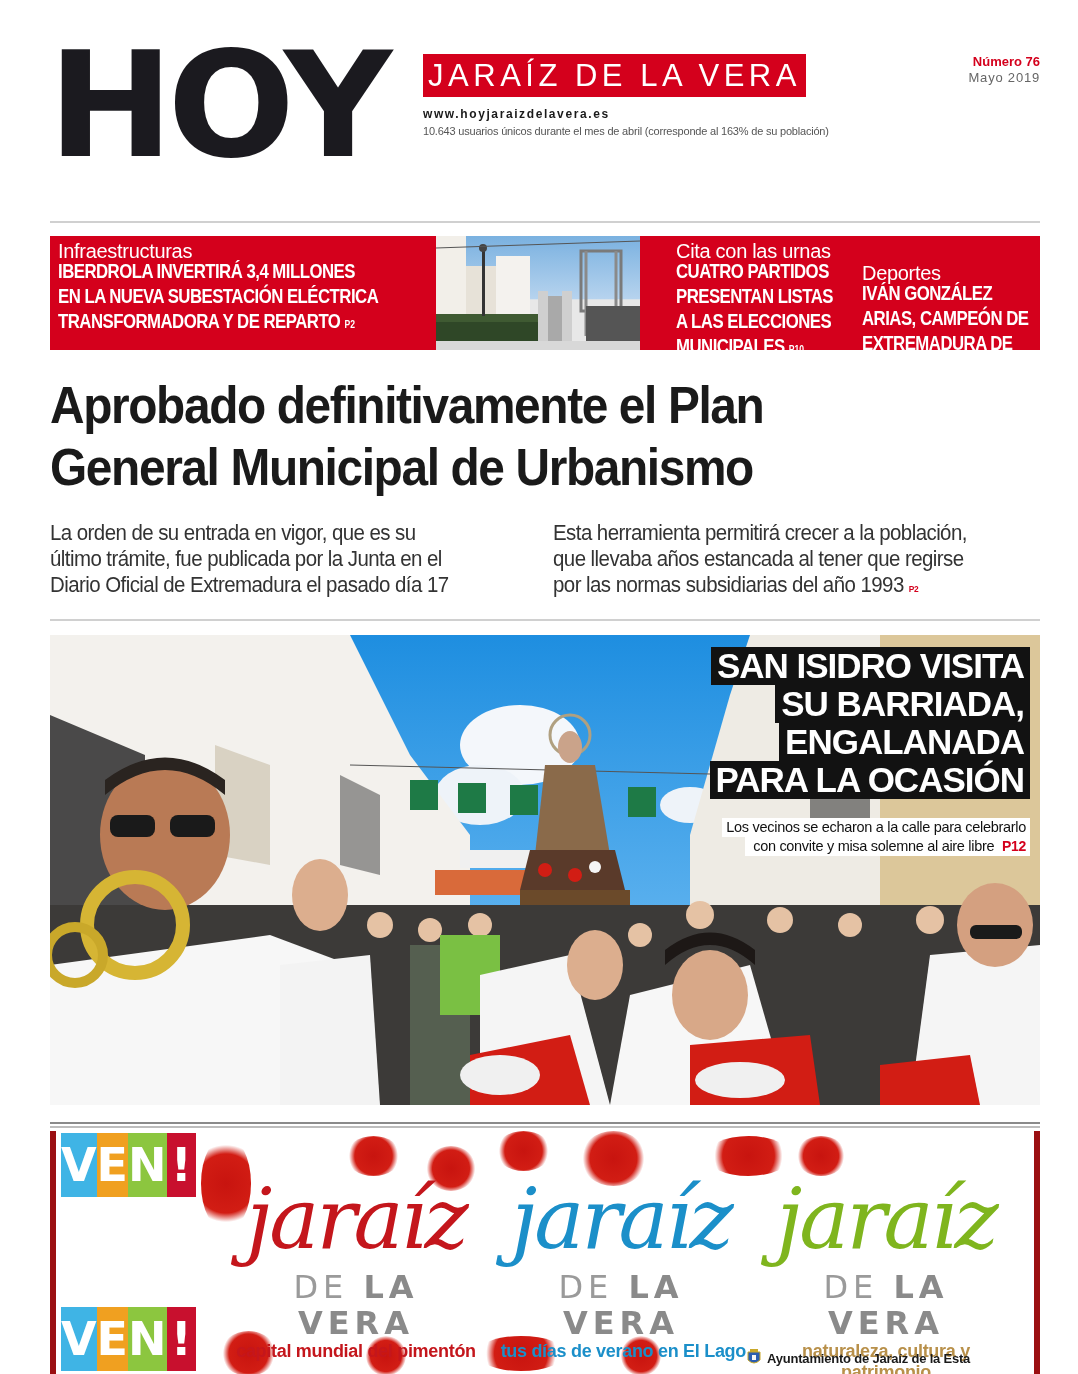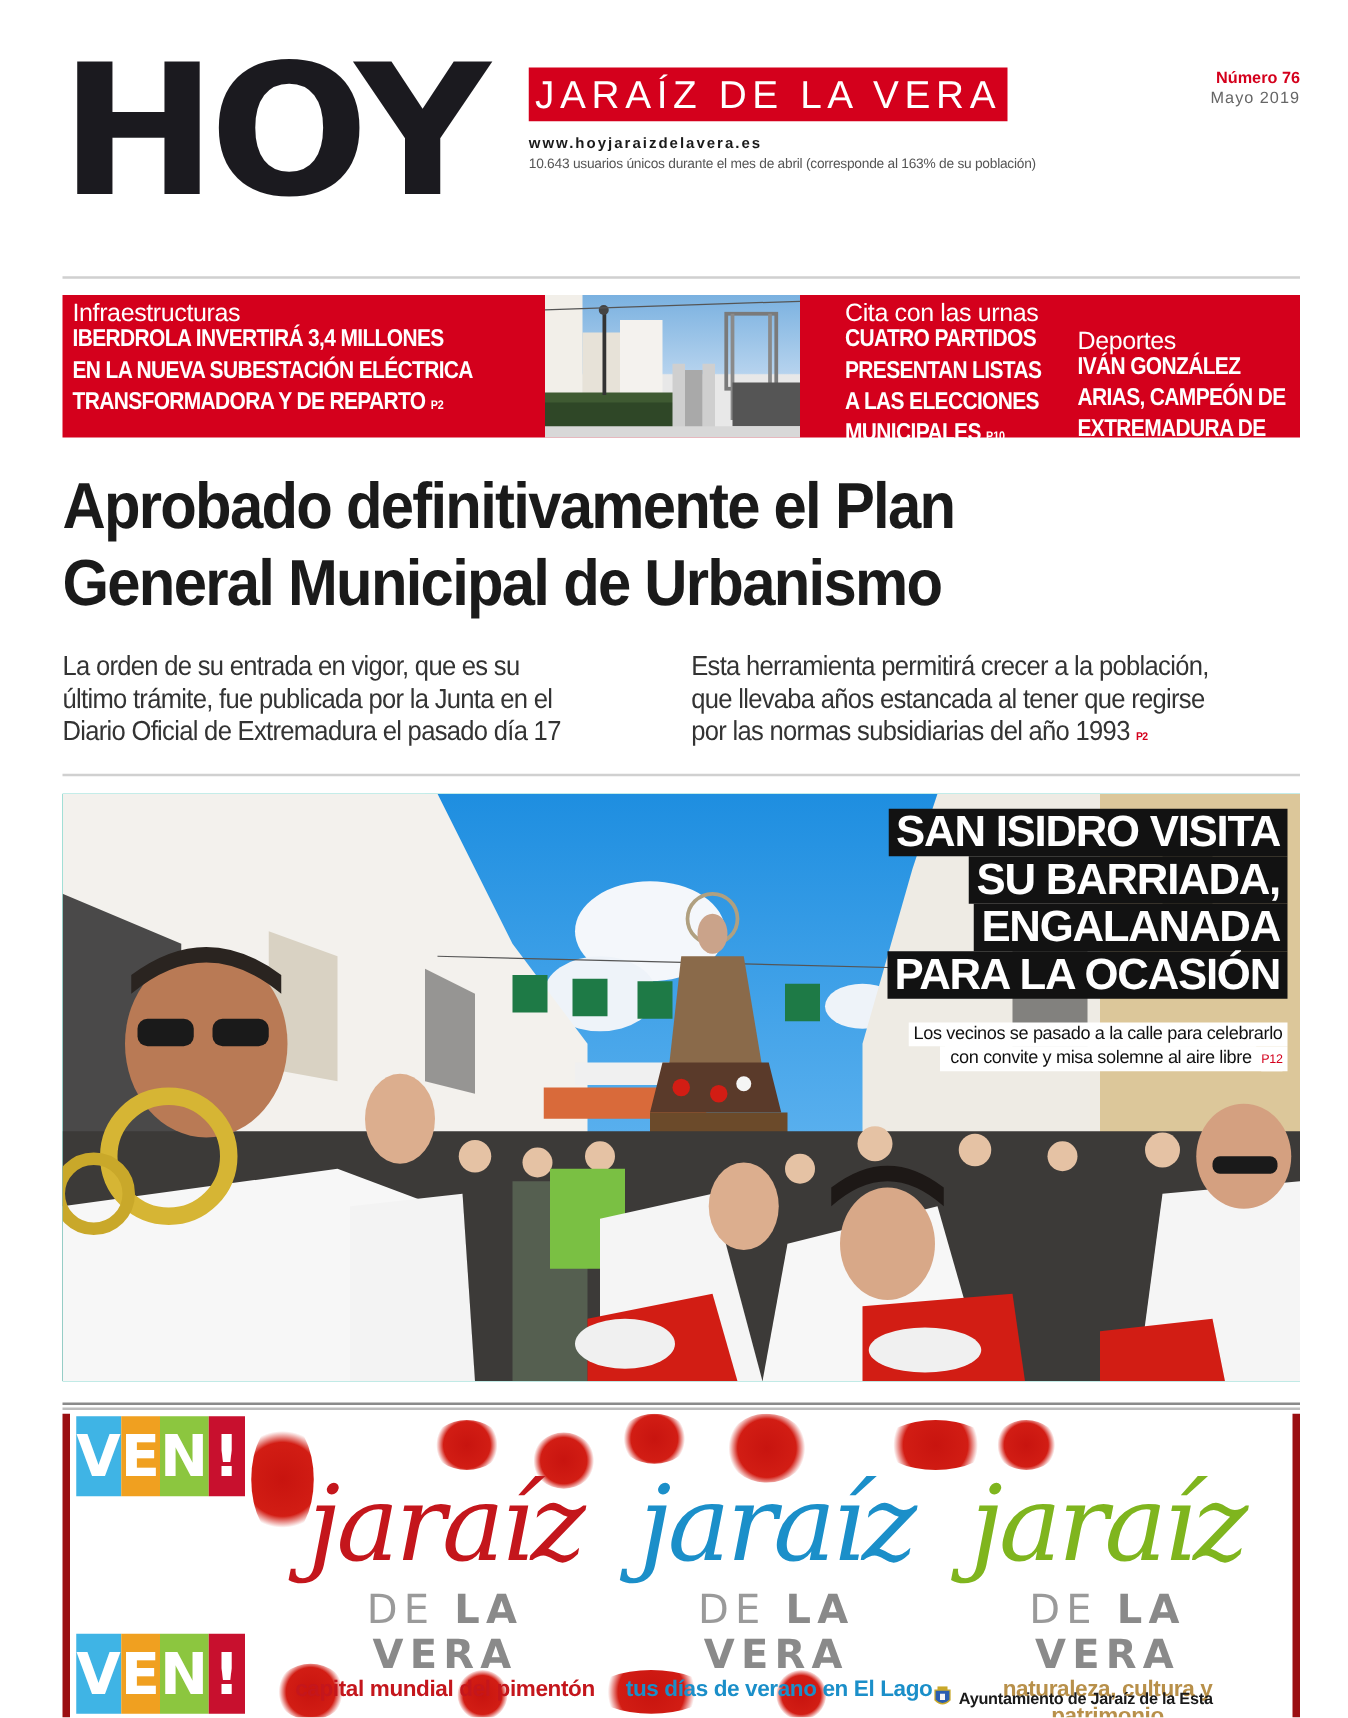--- a/index.html
+++ b/index.html
@@ -25,26 +25,26 @@
   .teaser .head { font-size: 19.5px; font-weight: bold; line-height: 25px; letter-spacing: -0.6px; transform: scaleX(0.86); transform-origin: left top; white-space: nowrap; }
   .teaser .pg { font-size: 10px; font-weight: bold; letter-spacing: 0; }
   .teaser-photo { left: 386px; top: 0; width: 204px; height: 114px; overflow: hidden; background: linear-gradient(#7ab1e0 0%, #b6d3ee 55%, #e8e8e8 56%); }
 
   
   .main-head { left: 50px; top: 374px; width: 990px; font-size: 52px; font-weight: bold; line-height: 62px; letter-spacing: -1.5px; color: #1a1a1a; transform: scaleX(0.92); transform-origin: left top; white-space: nowrap; }
   .deck { top: 520px; font-size: 22px; line-height: 26px; color: #333; letter-spacing: -0.6px; white-space: nowrap; transform: scaleX(0.93); transform-origin: left top; }
   .deck .pg { font-size: 9px; font-weight: bold; color: #d4001c; }
 
   
-  .photo { left: 50px; top: 635px; width: 990px; height: 470px; overflow: hidden; background: #14b8a6; }
+  .photo { left: 50px; top: 635px; width: 990px; height: 470px; overflow: hidden; background: #0f766e; }
   .overlay-head { position: absolute; right: 10px; top: 12px; text-align: right; }
   .overlay-head span { display: inline-block; background: #121212; color: #fff; font-size: 35px; font-weight: bold; line-height: 38px; padding: 0 6px; letter-spacing: -1px; margin-bottom: 0; }
   .overlay-sub { position: absolute; right: 10px; top: 183px; text-align: right; }
   .overlay-sub span { display: inline-block; background: #fff; color: #111; font-size: 14.5px; line-height: 19px; padding: 0 4px; letter-spacing: -0.3px; }
-  .overlay-sub .pg { font-size: 10px; font-weight: normal; color: #d4001c; padding: 0; }
+  .overlay-sub .pg { font-size: 14px; font-weight: bold; color: #d4001c; padding: 0; }
 
   
   .ad { left: 50px; top: 1131px; width: 990px; height: 243px; background: #fff; border-left: 6px solid #9b0f12; border-right: 6px solid #9b0f12; overflow: hidden; }
   .ven { position: absolute; left: 5px; width: 135px; height: 64px; display: flex; }
   .ven div { flex: 1; color: #fff; font-weight: bold; font-size: 46px; line-height: 64px; text-align: center; font-family: "DejaVu Sans", sans-serif; }
   .safaric { position: absolute; left: 8px; top: 70px; width: 145px; height: 110px; color: #7a5a3a; font-family: "Liberation Serif", serif; }
   .brand { position: absolute; top: 38px; width: 250px; text-align: center; }
   .brand .script { font-family: "DejaVu Serif", serif; font-style: italic; font-size: 84px; line-height: 100px; letter-spacing: -3px; }
   .brand .sub { font-size: 32px; letter-spacing: 5px; color: #9a9a9a; line-height: 36px; font-family: "DejaVu Sans", sans-serif; }
   .brand .sub b { color: #8a8a8a; }
@@ -217,21 +217,21 @@
     <ellipse cx="690" cy="445" rx="45" ry="18" fill="#f0f0f0"></ellipse>
   </svg>
 
   <div class="overlay-head">
     <span>SAN ISIDRO VISITA</span><br>
     <span>SU BARRIADA,</span><br>
     <span>ENGALANADA</span><br>
     <span>PARA LA OCASIÓN</span>
   </div>
   <div class="overlay-sub">
-    <span>Los vecinos se pasado a la calle para celebrarlo</span><br>
+    <span>Los vecinos se echaron a la calle para celebrarlo</span><br>
     <span><span>con convite y  misa solemne al aire libre</span> <span class="pg">P12</span></span>
   </div>
 </div>
 
 <div class="abs rule" style="top:1122px; background:#8a8a8a;"></div>
 <div class="abs rule" style="top:1126px; background:#bdbdbd;"></div>
 
 <div class="abs ad">
 
   <div class="splat" style="left:145px; top:5px; width:50px; height:95px;"></div>

